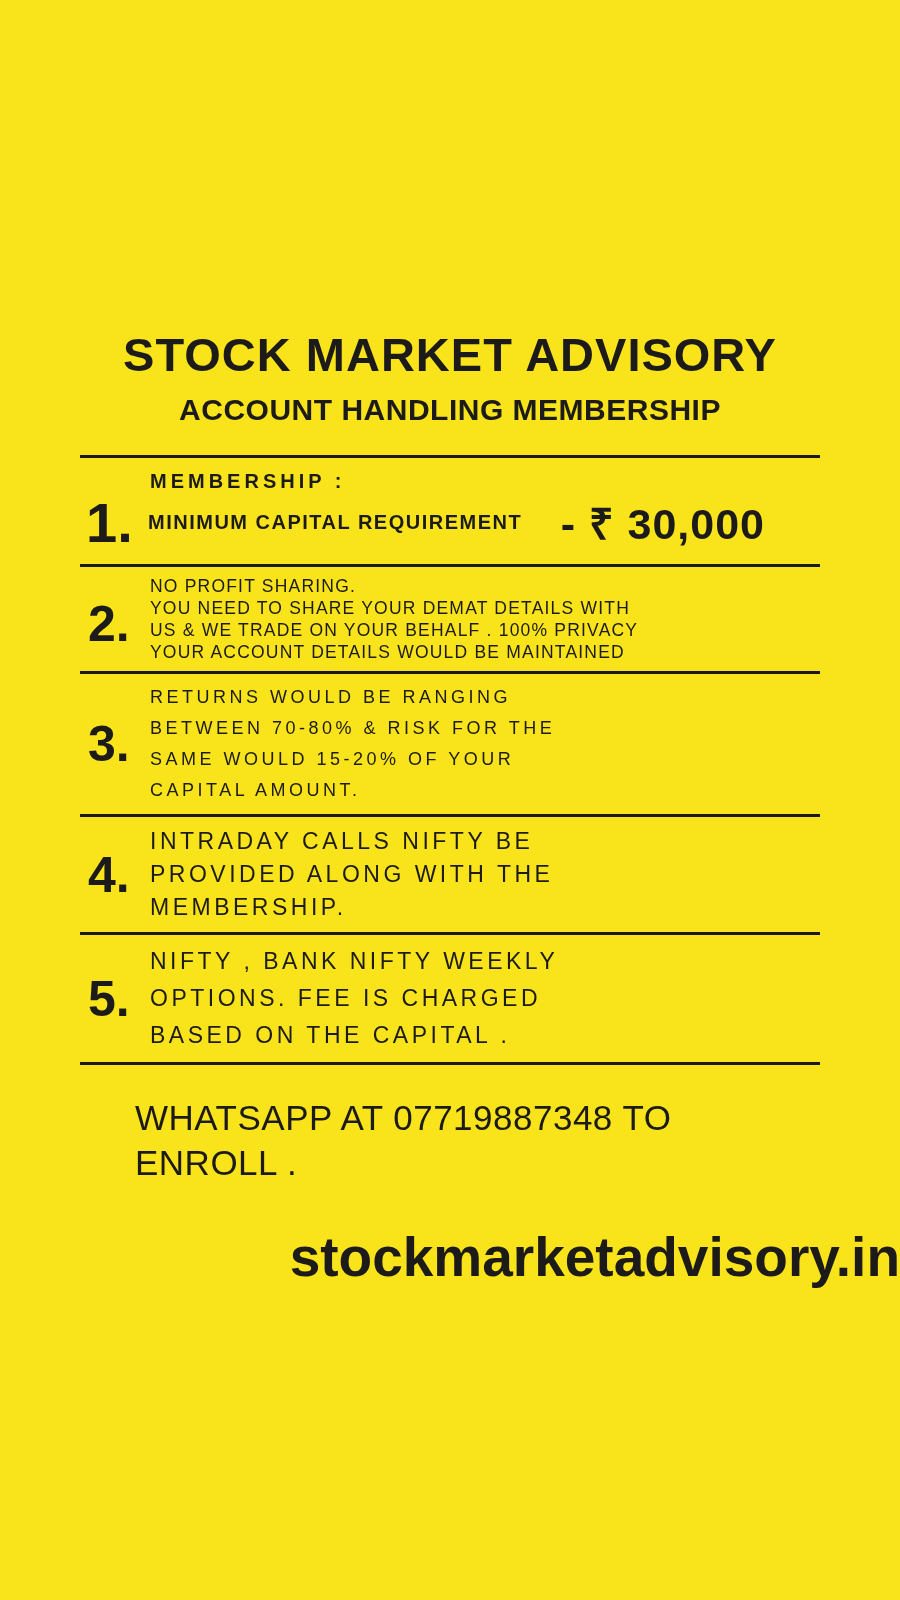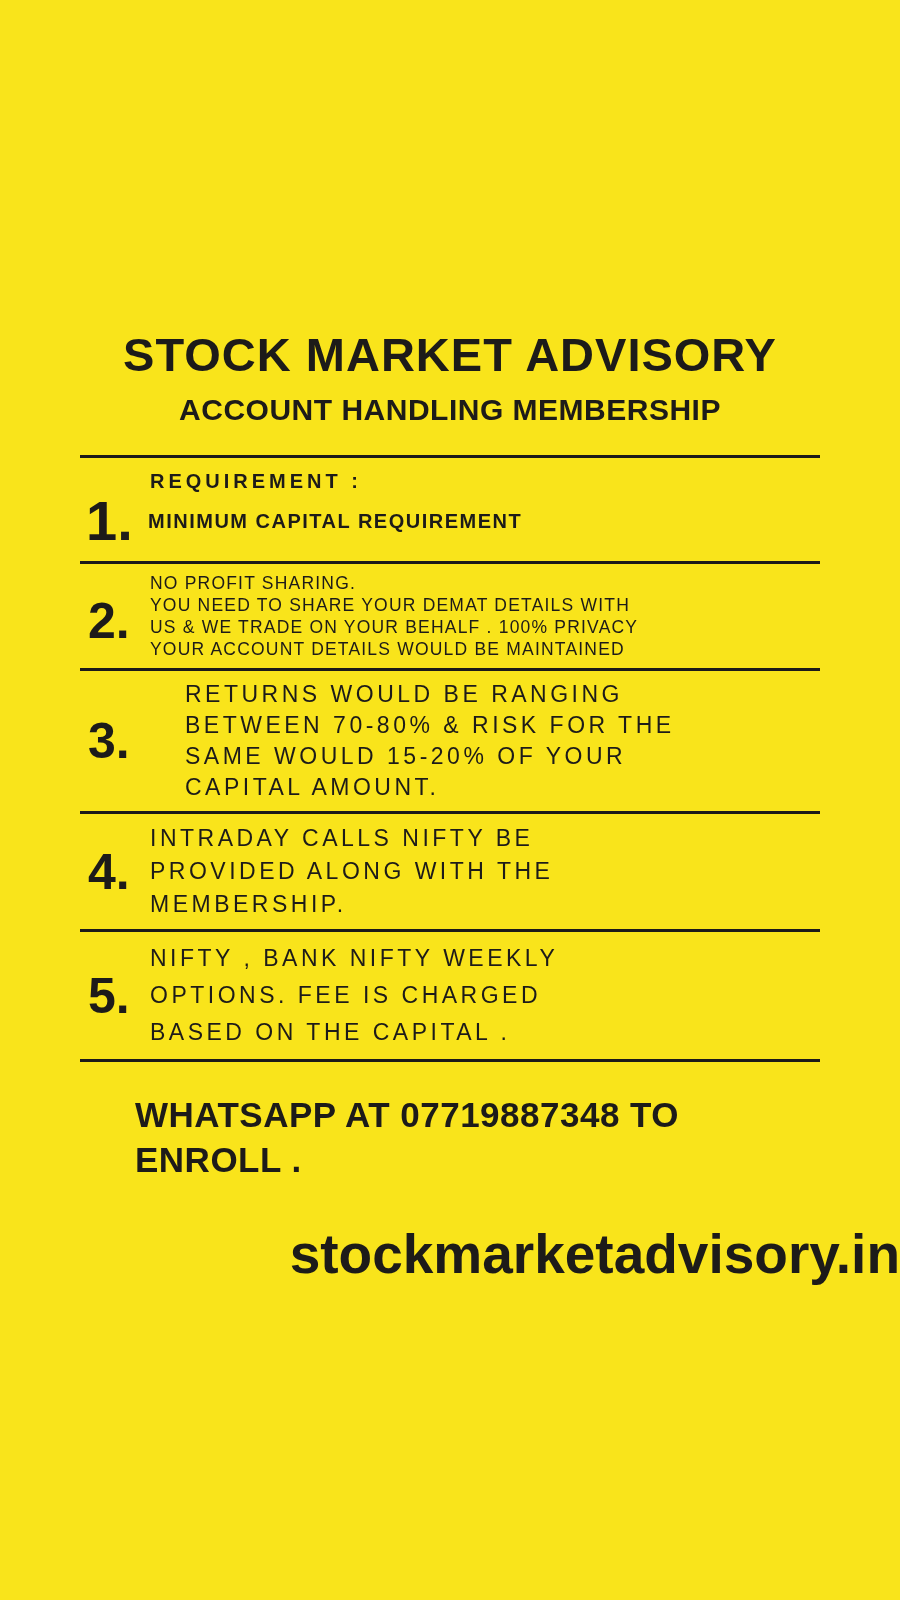--- a/index.html
+++ b/index.html
@@ -44,50 +44,51 @@
   .item { display:flex; margin:0 80px; padding:8px 0; }
   .item .big-num {
     width:70px; padding-left:8px; font-size:50px; font-weight:bold;
     line-height:1; align-self:center; flex:0 0 70px;
   }
   .item.num-bottom .big-num { align-self:flex-end; margin-bottom:14px; }
   .lines { flex:1; }
   .item .line { font-weight:normal; }
 
   .s2 .line { font-size:17.5px; letter-spacing:1.2px; line-height:22px; }
-  .s3 .line { font-size:23px; letter-spacing:3.5px; line-height:31px;margin-left:35px; }
+  .s3 .line { font-size:18px; letter-spacing:3.5px; line-height:31px; }
   .s4 .line { font-size:23px; letter-spacing:3.5px; line-height:33px; }
   .s5 .line { font-size:23px; letter-spacing:3.5px; line-height:37px; }
 
   .whatsapp {
     margin:30px 80px 16px 135px;
-    font-size:35px; font-weight:bold; line-height:45px; letter-spacing:0.5px;
+    font-size:35px; font-weight:normal; line-height:45px; letter-spacing:0.5px;
   }
   .website {
     margin-top:40px; text-align:right;
     font-size:55px; font-weight:bold; letter-spacing:0px;
   }
 </style>
 </head>
 <body>
 
 <div class="poster">
 
   <div class="header">
     <div class="title">STOCK MARKET ADVISORY</div>
     <div class="subtitle">ACCOUNT HANDLING MEMBERSHIP</div>
   </div>
 
   <div class="rule r1"></div>
 
   <div class="sec1">
-    <div class="conditions">REQUIREMENT :</div>
+    <div class="conditions">MEMBERSHIP :</div>
     <div class="item-row">
       <span class="big-num">1.</span>
       <span class="cap-label">MINIMUM CAPITAL REQUIREMENT</span>
+      <span class="cap-value">- ₹ 30,000</span>
     </div>
   </div>
 
   <div class="rule"></div>
 
   <div class="item s2 num-bottom">
     <div class="big-num">2.</div>
     <div class="lines">
       <div class="line">NO PROFIT SHARING.</div>
       <div class="line">YOU NEED TO SHARE YOUR DEMAT DETAILS WITH</div>

